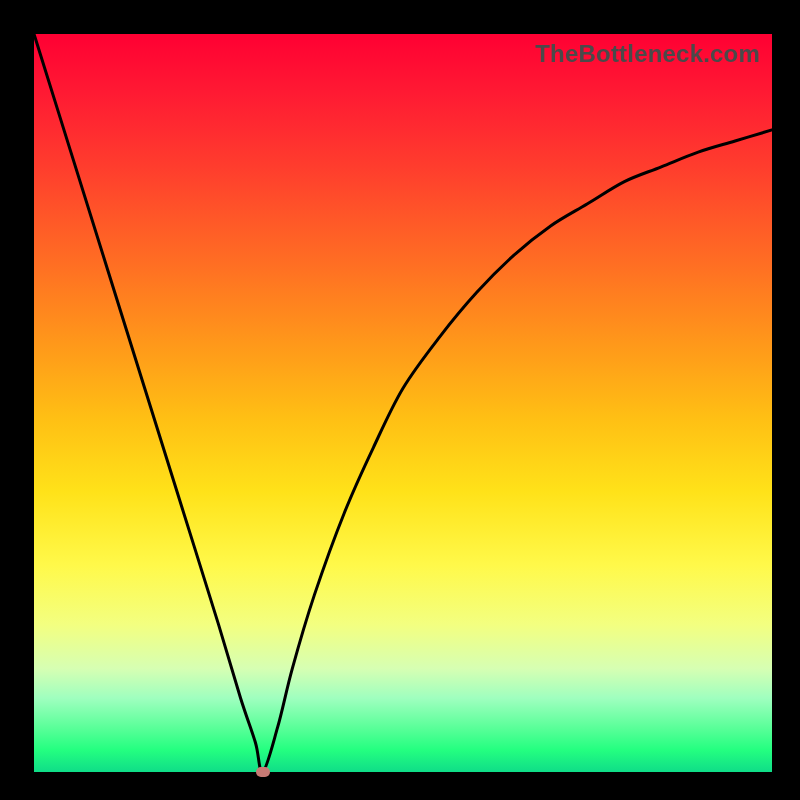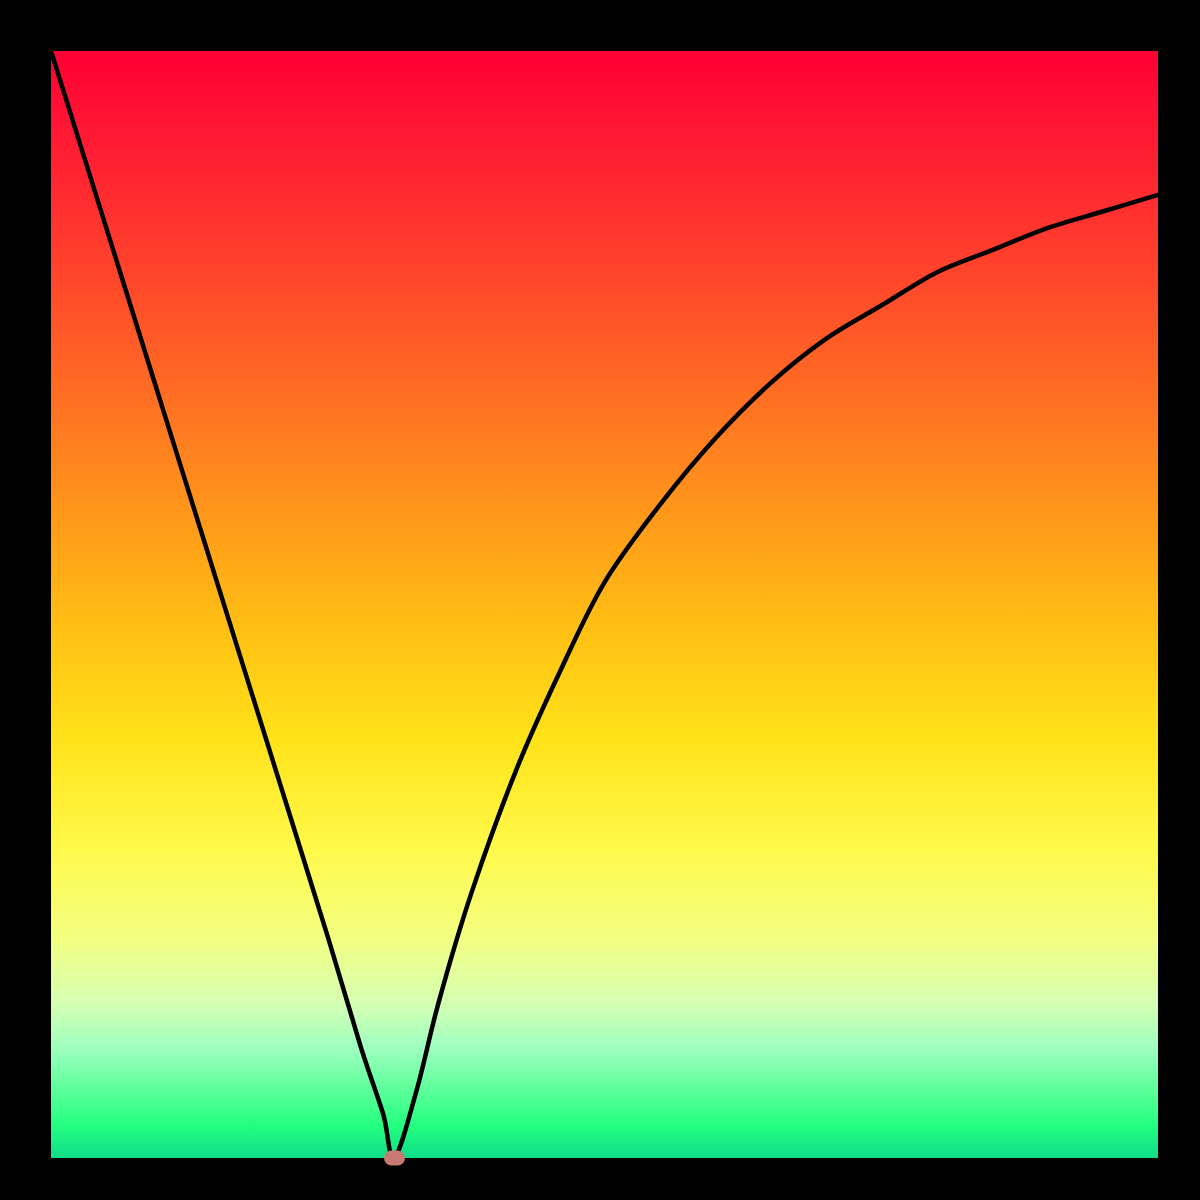--- a/index.html
+++ b/index.html
@@ -76,20 +76,21 @@
     transform: translate(-50%, -50%);
   }
 </style>
 </head>
 <body>
 
 <div class="frame">
 
   <div class="plot-area">
 
+    <div class="watermark">TheBottleneck.com</div>
 
     <svg class="curve" viewBox="0 0 738 738" preserveAspectRatio="none">
       <path class="curve-path" d="M 0.0 0.0 C 6.1 19.7, 24.6 78.7, 36.9 118.1 C 49.2 157.4, 61.5 196.8, 73.8 236.2 C 86.1 275.5, 98.4 314.9, 110.7 354.2 C 123.0 393.6, 135.3 433.0, 147.6 472.3 C 159.9 511.7, 174.7 558.4, 184.5 590.4 C 194.3 622.4, 200.5 644.5, 206.6 664.2 C 212.8 683.9, 217.7 696.2, 221.4 708.5 C 225.1 720.8, 225.1 740.5, 228.8 738.0 C 232.5 735.5, 238.6 710.9, 243.5 693.7 C 248.5 676.5, 252.2 656.8, 258.3 634.7 C 264.4 612.5, 271.8 586.7, 280.4 560.9 C 289.1 535.0, 300.1 504.3, 310.0 479.7 C 319.8 455.1, 329.6 434.2, 339.5 413.3 C 349.3 392.4, 357.9 372.7, 369.0 354.2 C 380.1 335.8, 393.6 318.6, 405.9 302.6 C 418.2 286.6, 430.5 271.8, 442.8 258.3 C 455.1 244.8, 467.4 232.5, 479.7 221.4 C 492.0 210.3, 504.3 200.5, 516.6 191.9 C 528.9 183.3, 541.2 177.1, 553.5 169.7 C 565.8 162.4, 578.1 153.8, 590.4 147.6 C 602.7 141.5, 615.0 137.8, 627.3 132.8 C 639.6 127.9, 651.9 122.4, 664.2 118.1 C 676.5 113.8, 688.8 110.7, 701.1 107.0 C 713.4 103.3, 731.9 97.8, 738.0 95.9"></path>
     </svg>
 
     <div class="marker" style="left: 228.78px; top: 738px;"></div>
 
   </div>
 
 </div>

